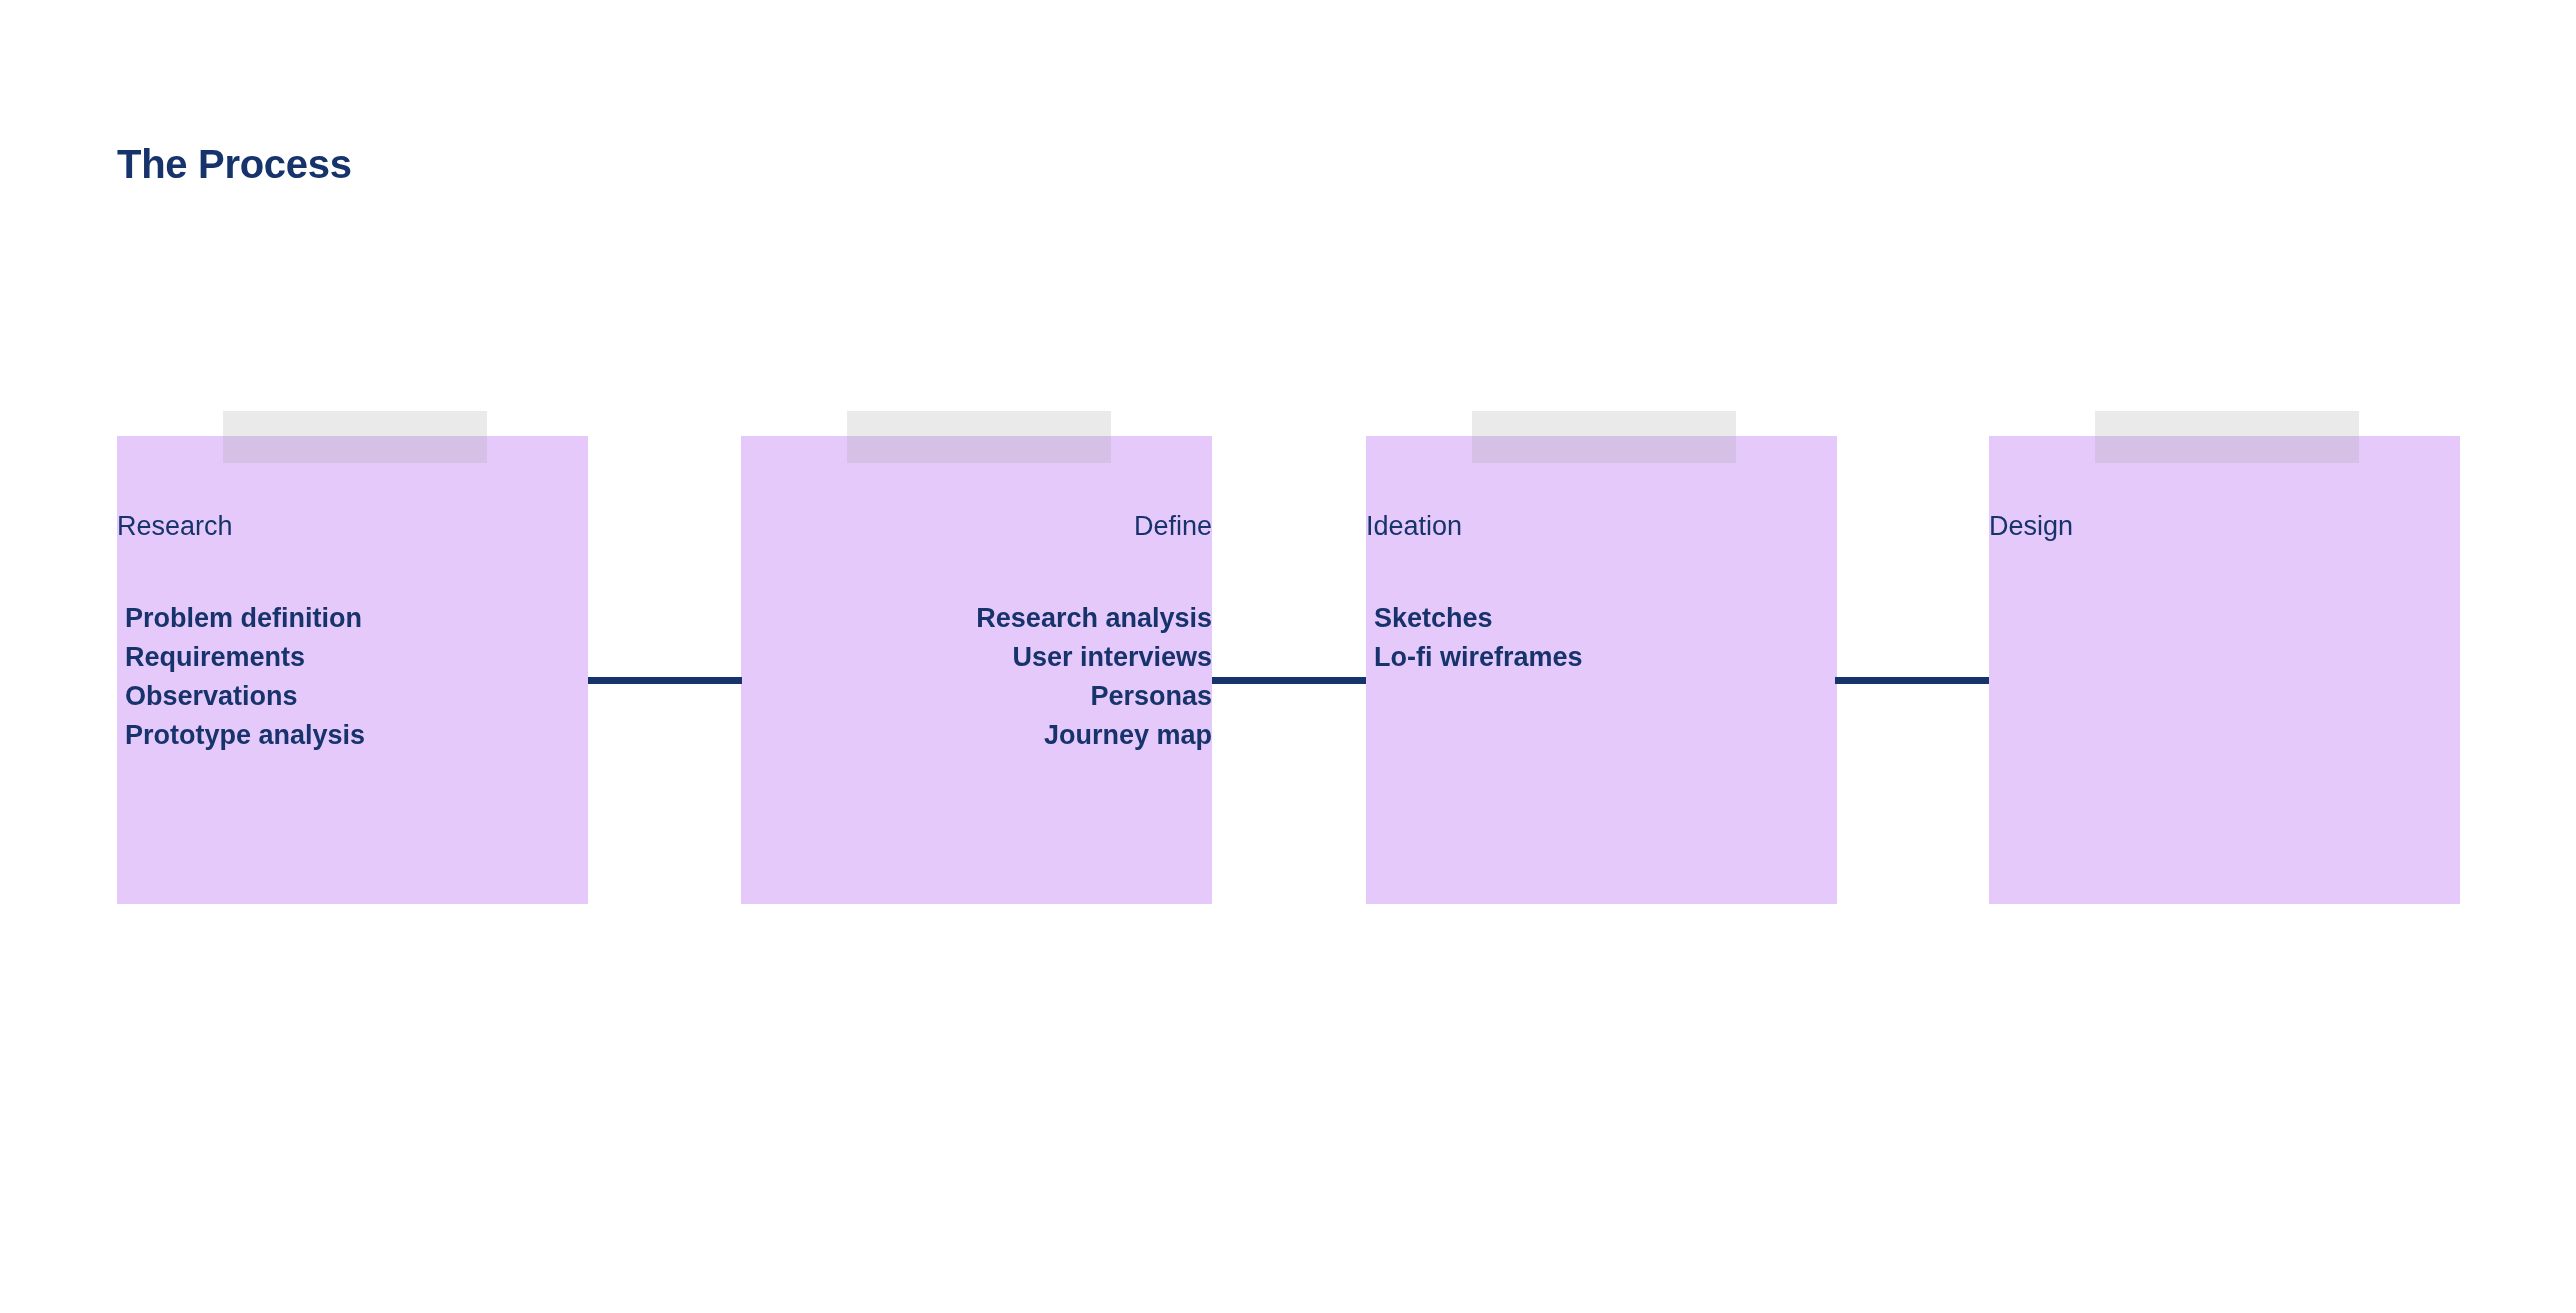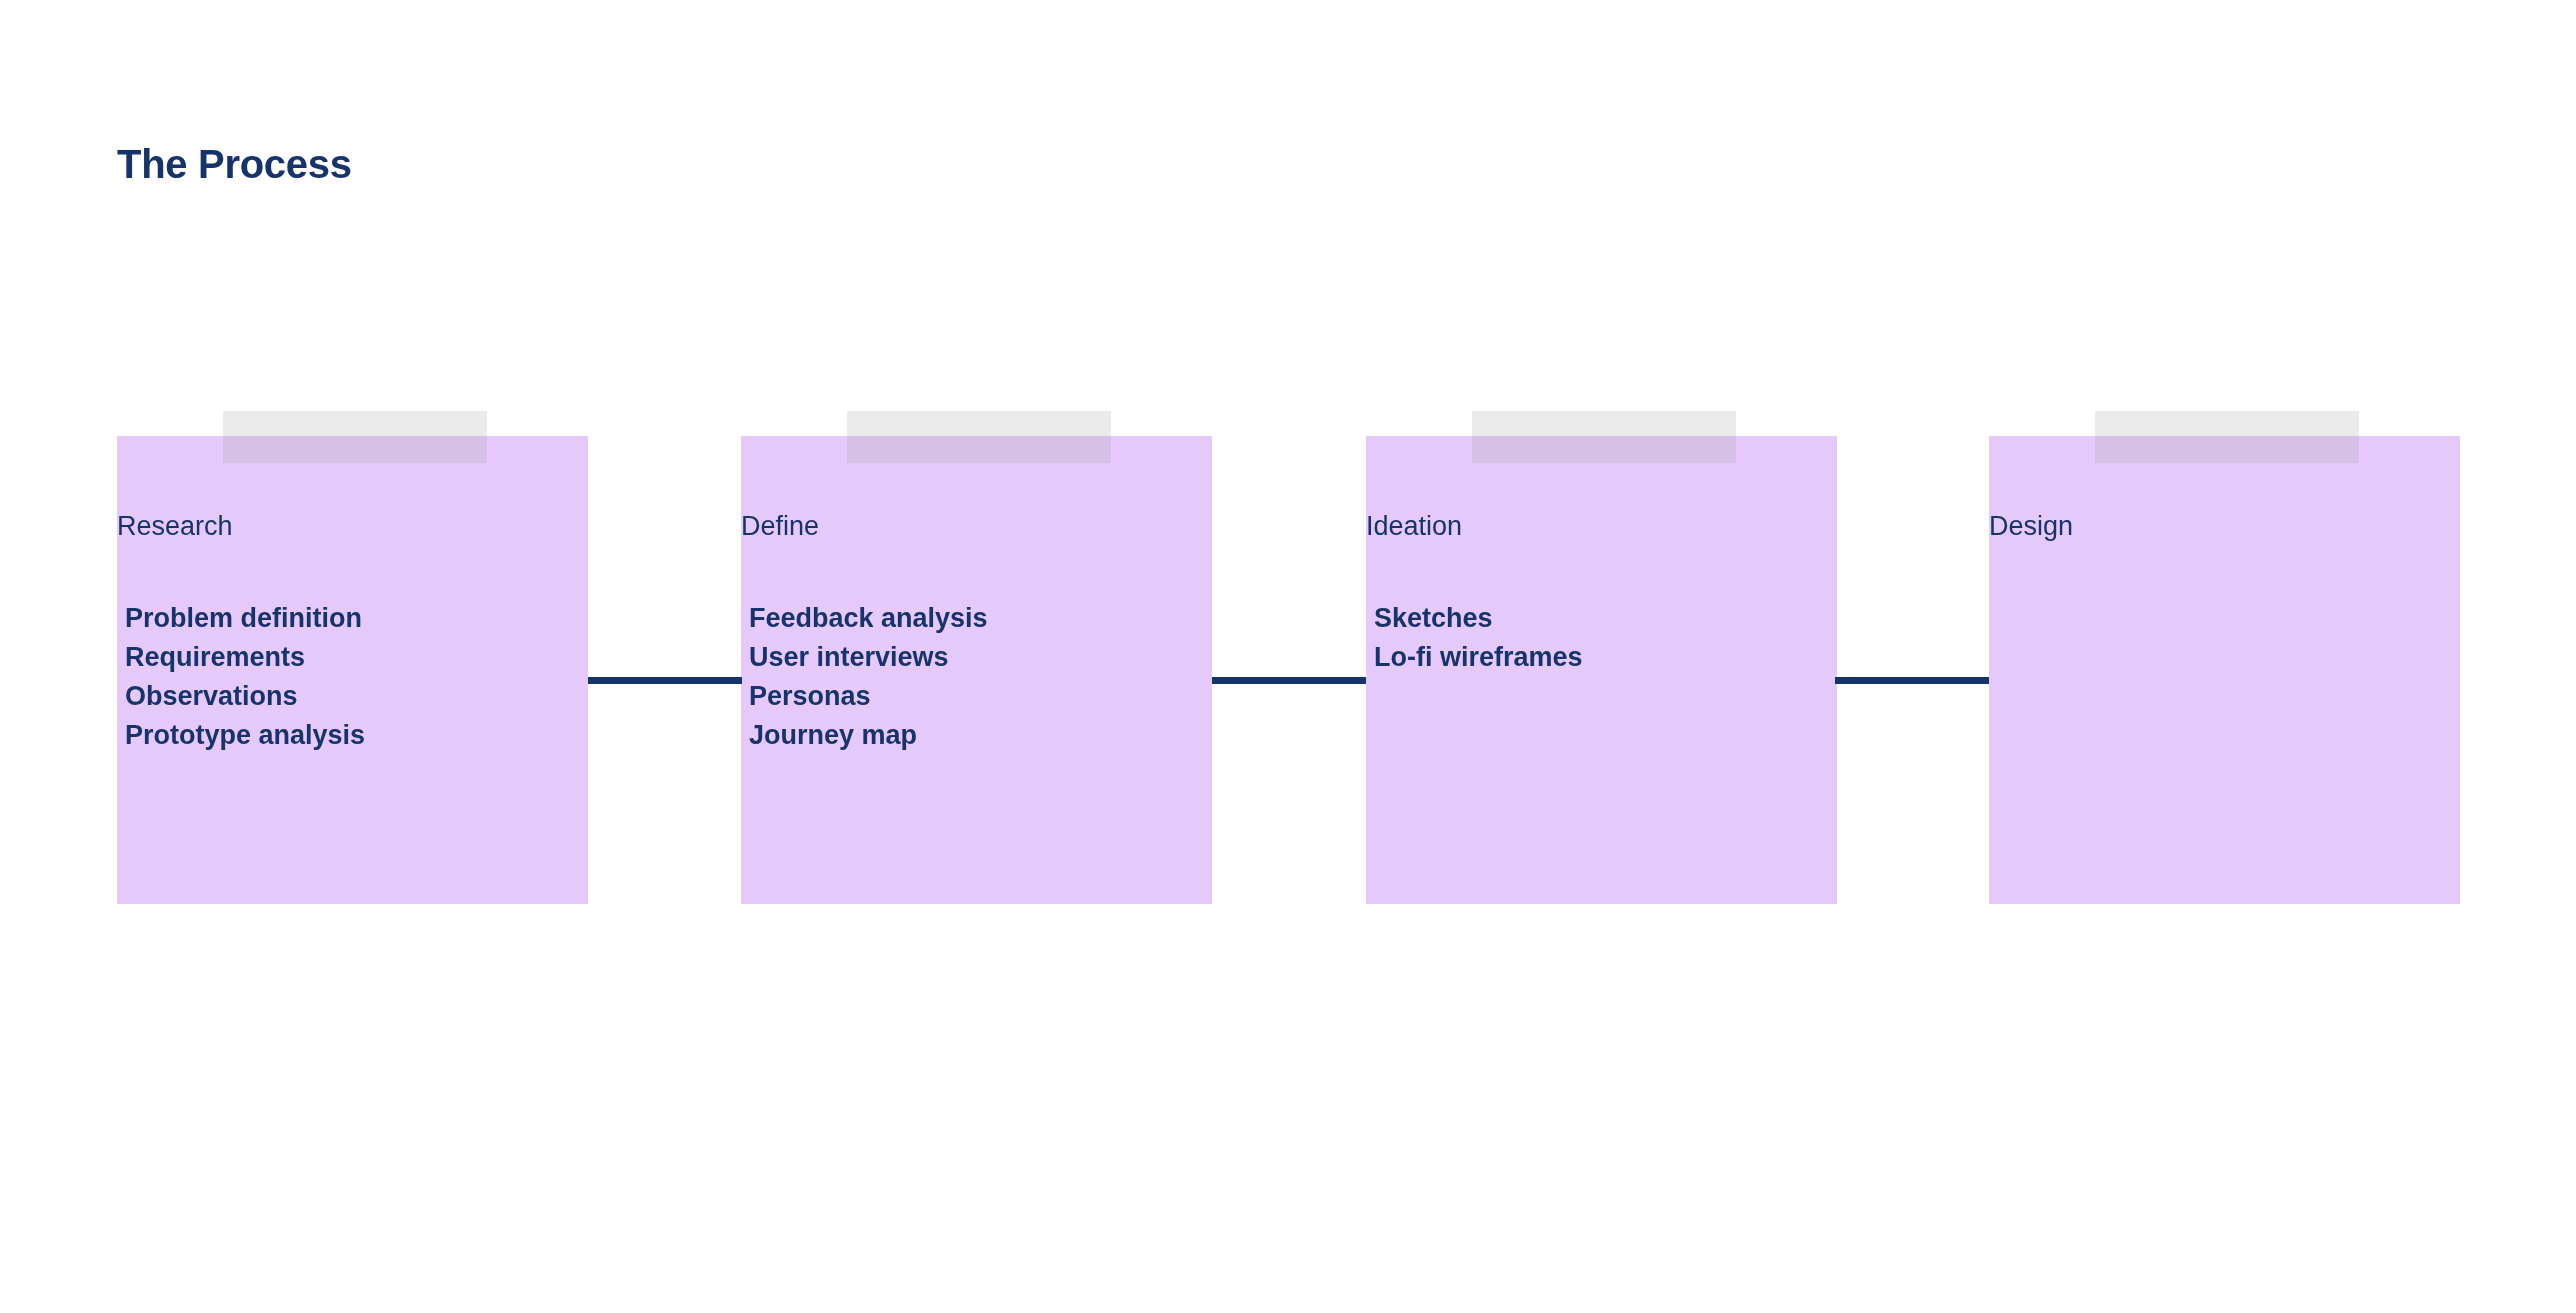--- a/index.html
+++ b/index.html
@@ -41,21 +41,21 @@
   }
   .stage-card {
     position: absolute;
     top: 436px;
     width: 471px;
     height: 468px;
     background: #e5c9fa;
     box-sizing: border-box;
   }
   .stage-card.c0 { left: 117px; }
-  .stage-card.c1 { left: 741px; }
+  .stage-card.c1 { left: 741px; text-align: right; }
   .stage-card.c2 { left: 1366px; }
   .stage-card.c3 { left: 1989px; }
 
   .stage-tab {
     position: absolute;
     top: 411px;
     width: 264px;
     height: 52px;
     background: rgba(160, 160, 160, 0.22);
   }
@@ -117,21 +117,21 @@
         <li class="stage-item">Problem definition</li>
         <li class="stage-item">Requirements</li>
         <li class="stage-item">Observations</li>
         <li class="stage-item">Prototype analysis</li>
       </ul>
     </div>
 
     <div class="stage-card c1">
       <div class="stage-heading">Define</div>
       <ul class="stage-items">
-        <li class="stage-item">Feedback analysis</li>
+        <li class="stage-item">Research analysis</li>
         <li class="stage-item">User interviews</li>
         <li class="stage-item">Personas</li>
         <li class="stage-item">Journey map</li>
       </ul>
     </div>
 
     <div class="stage-card c2">
       <div class="stage-heading">Ideation</div>
       <ul class="stage-items">
         <li class="stage-item">Sketches</li>

